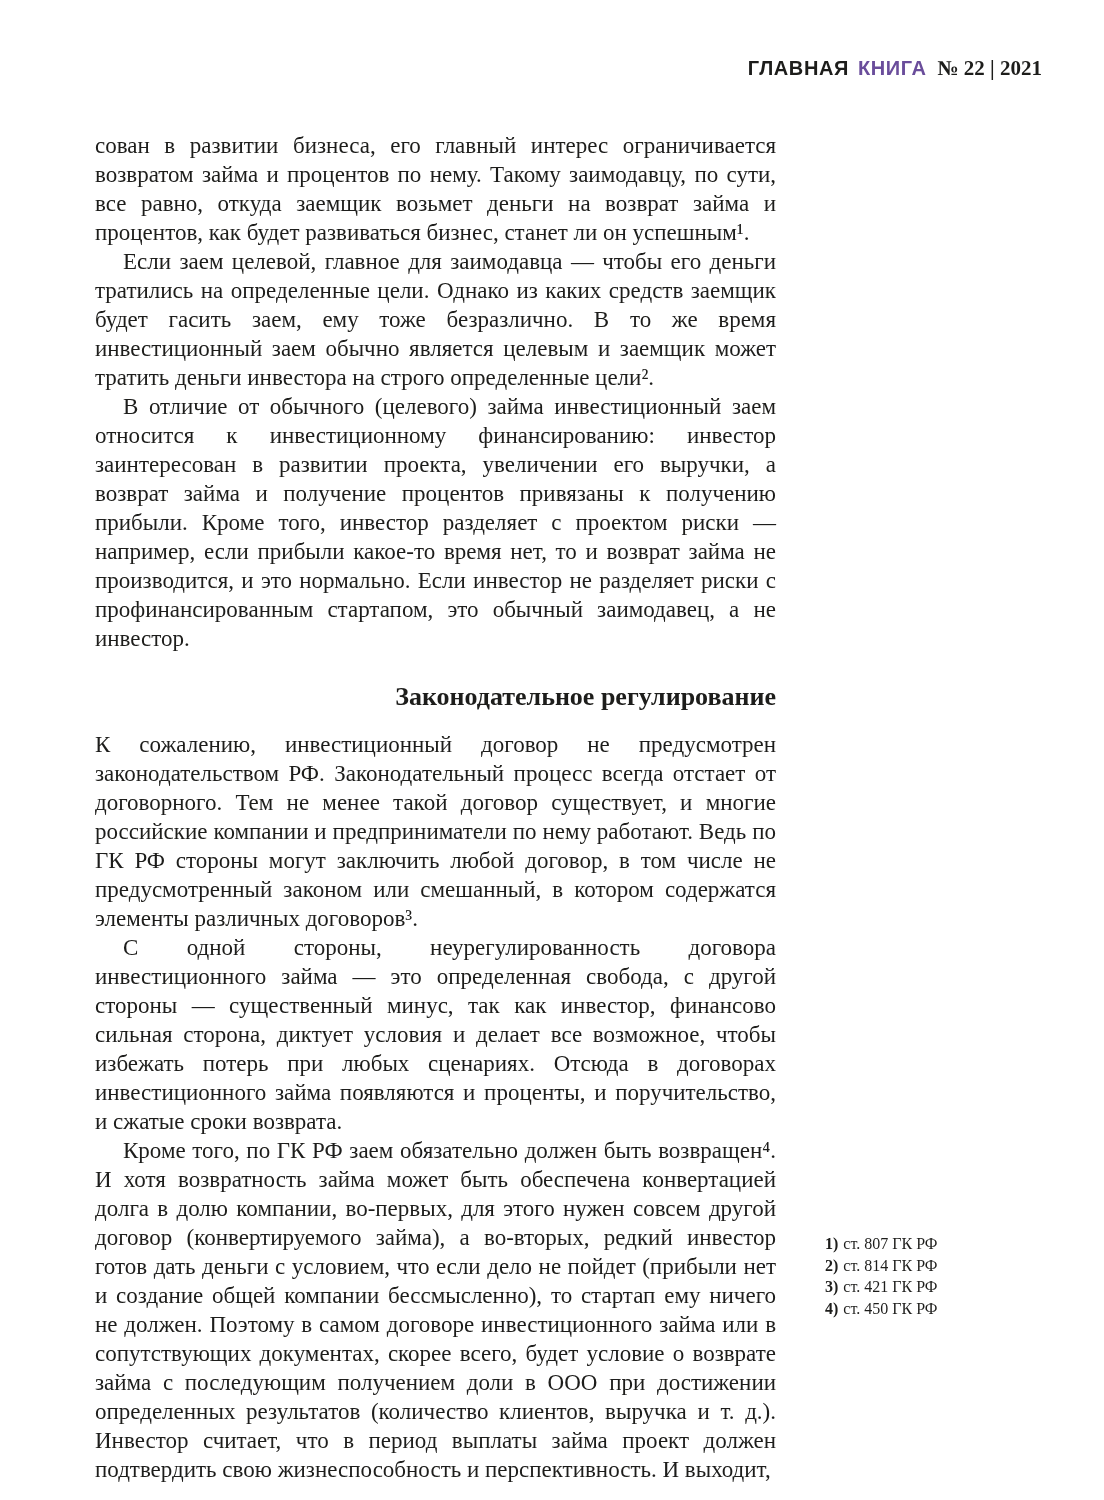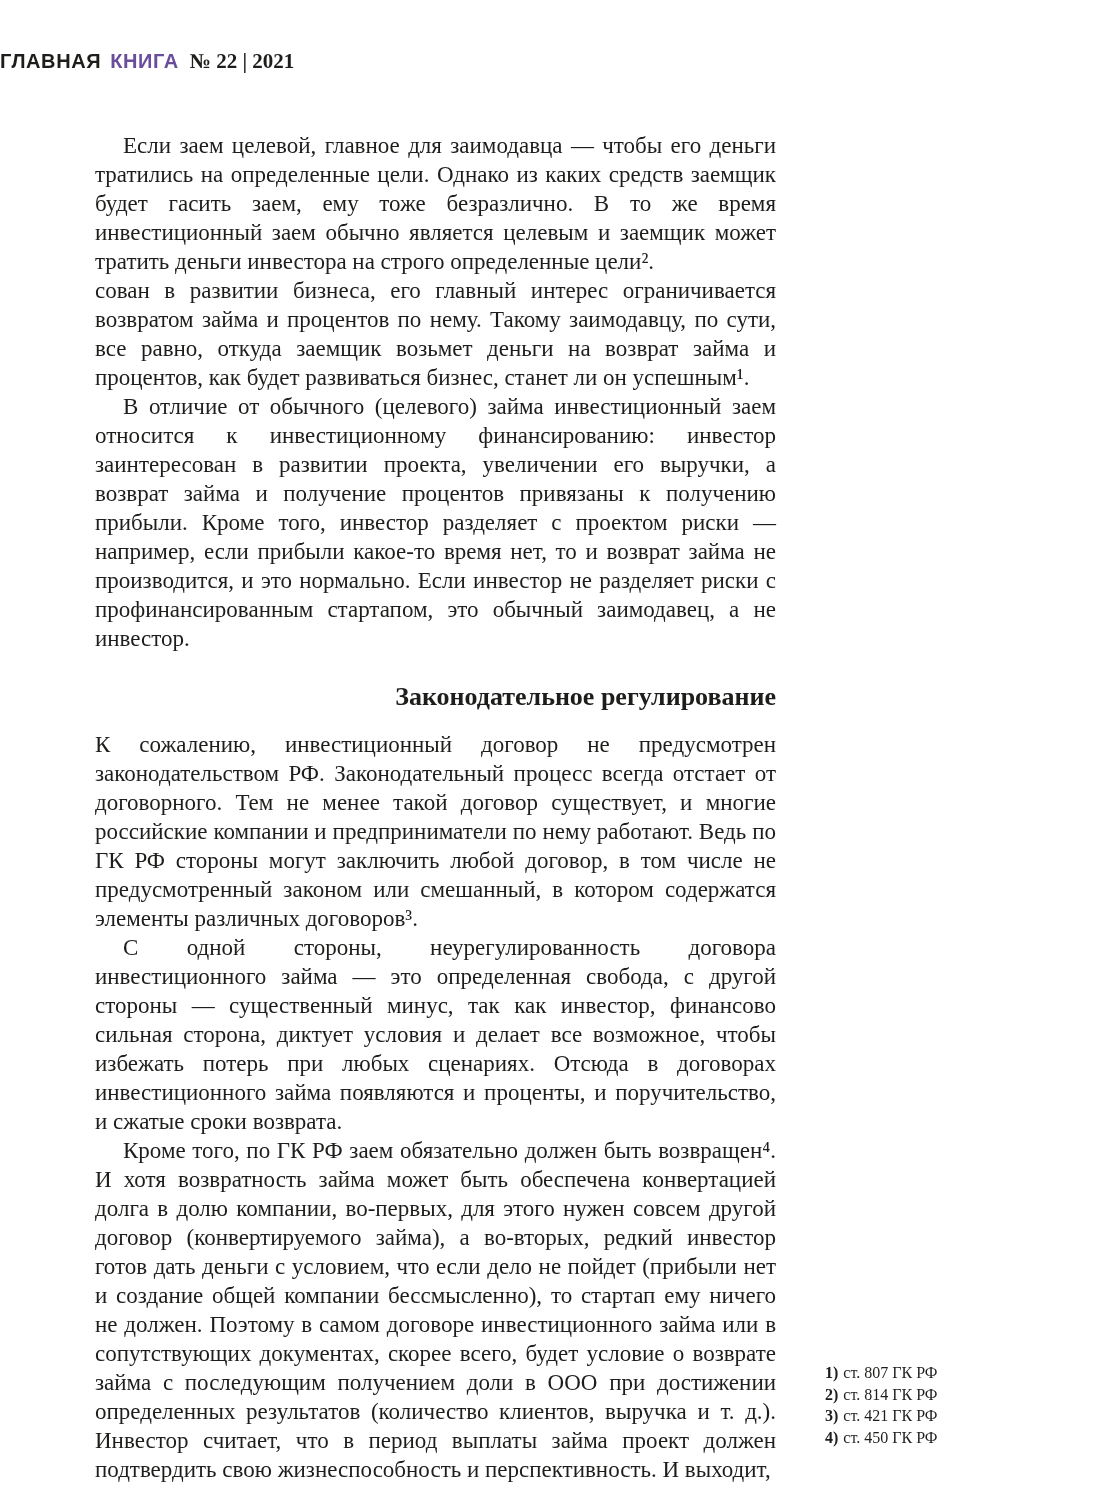--- a/index.html
+++ b/index.html
@@ -9,24 +9,24 @@
     position: relative;
     width: 1104px;
     height: 1500px;
     background: #ffffff;
     font-family: "Liberation Serif", "DejaVu Serif", serif;
     color: #1d1d1b;
     overflow: hidden;
   }
   .masthead {
     position: absolute;
-    top: 49px;
+    top: 56px;
     left: 0;
     width: 1042px;
-    text-align: left;
+    text-align: right;
     white-space: nowrap;
   }
   .mh-word {
     font-family: "Liberation Sans", "DejaVu Sans", sans-serif;
     font-weight: bold;
     font-size: 20px;
     letter-spacing: 0.6px;
     color: #1d1d1b;
   }
   .mh-word.accent { margin-left: 5px; }
@@ -55,21 +55,21 @@
     font-size: 26px;
     line-height: 32px;
     font-weight: bold;
     margin: 28px 0 17px 0;
     color: #1d1d1b;
     text-align: right;
   }
   .footnotes {
     position: absolute;
     left: 825px;
-    top: 1362px;
+    top: 1233px;
     width: 240px;
     font-size: 16px;
     line-height: 21.6px;
     color: #1d1d1b;
   }
   .footnote { white-space: nowrap; }
   .fn-num { font-weight: bold; margin-right: 5px; }
   .page-number {
     position: absolute;
     top: 1426px;
@@ -86,22 +86,22 @@
 
 <div class="page">
 
   <header class="masthead">
     <span class="mh-word">ГЛАВНАЯ</span>
     <span class="mh-word accent" style="color: rgb(106, 77, 155);">КНИГА</span>
     <span class="mh-issue">№ 22 | 2021</span>
   </header>
 
   <article class="body-col">
+    <p class="para">сован в развитии бизнеса, его главный интерес ограничивается возвратом займа и процентов по нему. Такому заимодавцу, по сути, все равно, откуда заемщик возьмет деньги на возврат займа и процентов, как будет развиваться бизнес, станет ли он успешным¹.</p>
     <p class="para indent">Если заем целевой, главное для заимодавца — чтобы его деньги тратились на определенные цели. Однако из каких средств заемщик будет гасить заем, ему тоже безразлично. В то же время инвестиционный заем обычно является целевым и заемщик может тратить деньги инвестора на строго определенные цели².</p>
-    <p class="para">сован в развитии бизнеса, его главный интерес ограничивается возвратом займа и процентов по нему. Такому заимодавцу, по сути, все равно, откуда заемщик возьмет деньги на возврат займа и процентов, как будет развиваться бизнес, станет ли он успешным¹.</p>
     <p class="para indent">В отличие от обычного (целевого) займа инвестиционный заем относится к инвестиционному финансированию: инвестор заинтересован в развитии проекта, увеличении его выручки, а возврат займа и получение процентов привязаны к получению прибыли. Кроме того, инвестор разделяет с проектом риски — например, если прибыли какое-то время нет, то и возврат займа не производится, и это нормально. Если инвестор не разделяет риски с профинансированным стартапом, это обычный заимодавец, а не инвестор.</p>
 
     <h2 class="section-heading">Законодательное регулирование</h2>
 
     <p class="para">К сожалению, инвестиционный договор не предусмотрен законодательством РФ. Законодательный процесс всегда отстает от договорного. Тем не менее такой договор существует, и многие российские компании и предприниматели по нему работают. Ведь по ГК РФ стороны могут заключить любой договор, в том числе не предусмотренный законом или смешанный, в котором содержатся элементы различных договоров³.</p>
     <p class="para indent">С одной стороны, неурегулированность договора инвестиционного займа — это определенная свобода, с другой стороны — существенный минус, так как инвестор, финансово сильная сторона, диктует условия и делает все возможное, чтобы избежать потерь при любых сценариях. Отсюда в договорах инвестиционного займа появляются и проценты, и поручительство, и сжатые сроки возврата.</p>
     <p class="para indent">Кроме того, по ГК РФ заем обязательно должен быть возвращен⁴. И хотя возвратность займа может быть обеспечена конвертацией долга в долю компании, во-первых, для этого нужен совсем другой договор (конвертируемого займа), а во-вторых, редкий инвестор готов дать деньги с условием, что если дело не пойдет (прибыли нет и создание общей компании бессмысленно), то стартап ему ничего не должен. Поэтому в самом договоре инвестиционного займа или в сопутствующих документах, скорее всего, будет условие о возврате займа с последующим получением доли в ООО при достижении определенных результатов (количество клиентов, выручка и т. д.). Инвестор считает, что в период выплаты займа проект должен подтвердить свою жизнеспособность и перспективность. И выходит,</p>
   </article>
 
   <aside class="footnotes">

